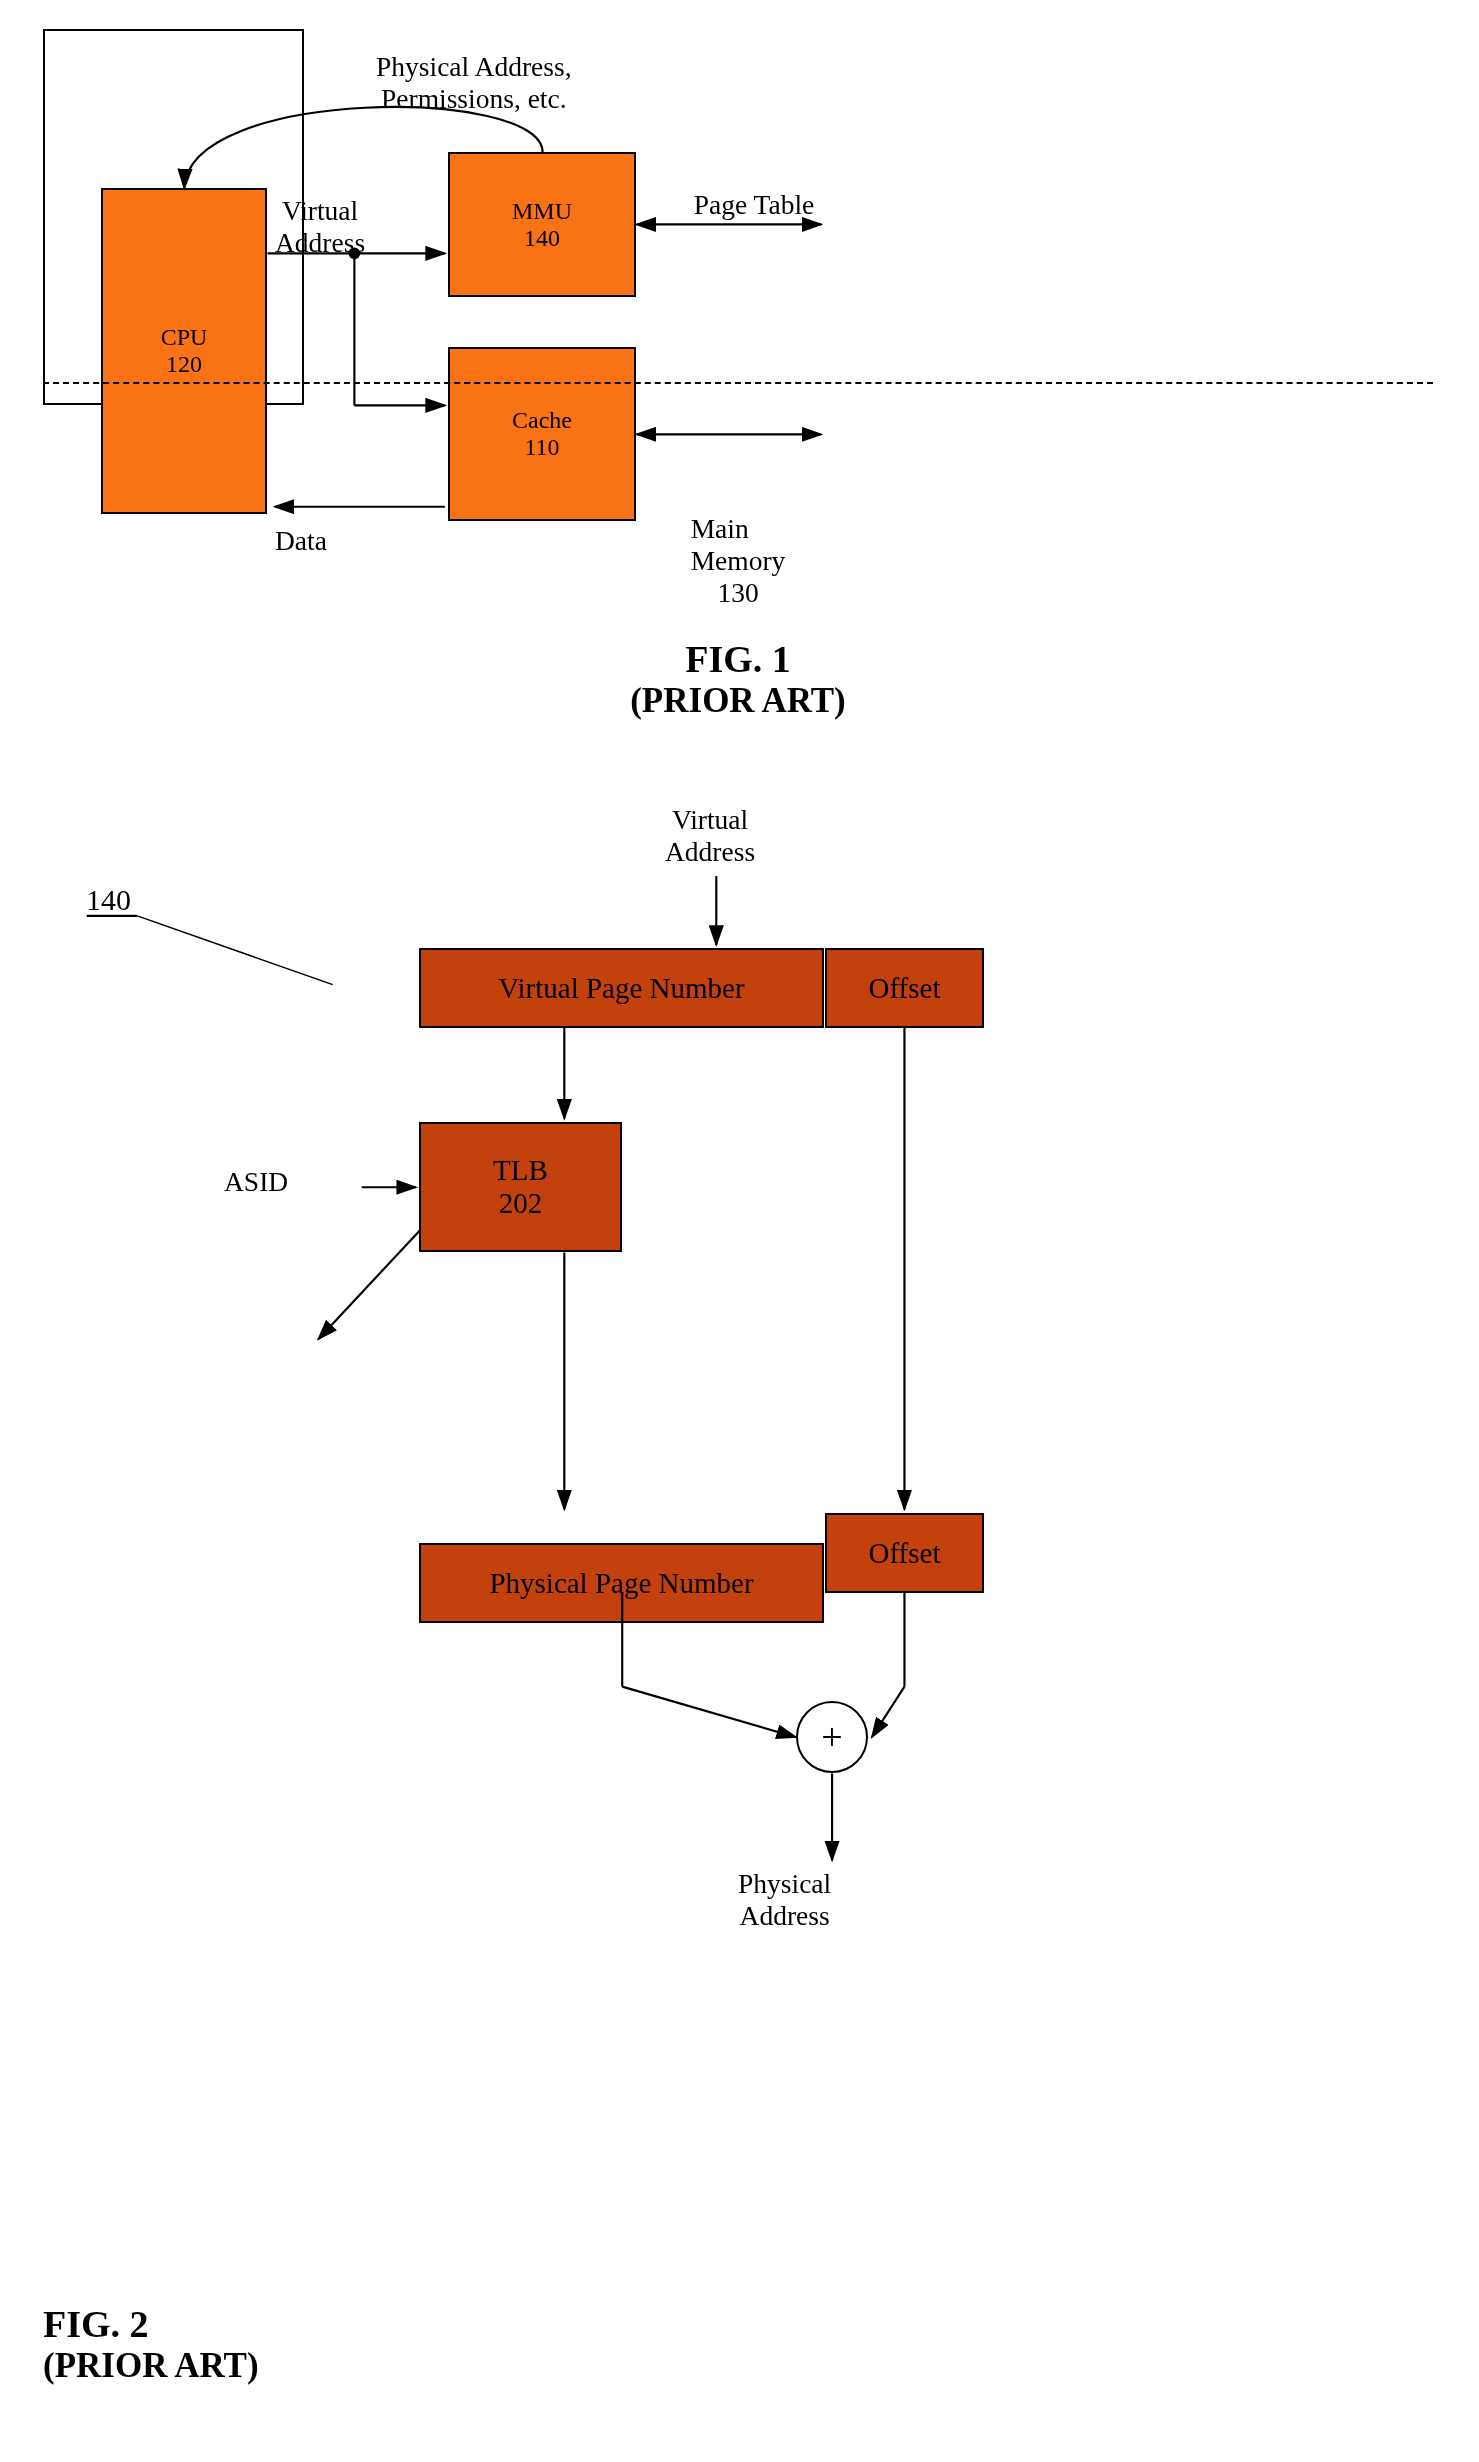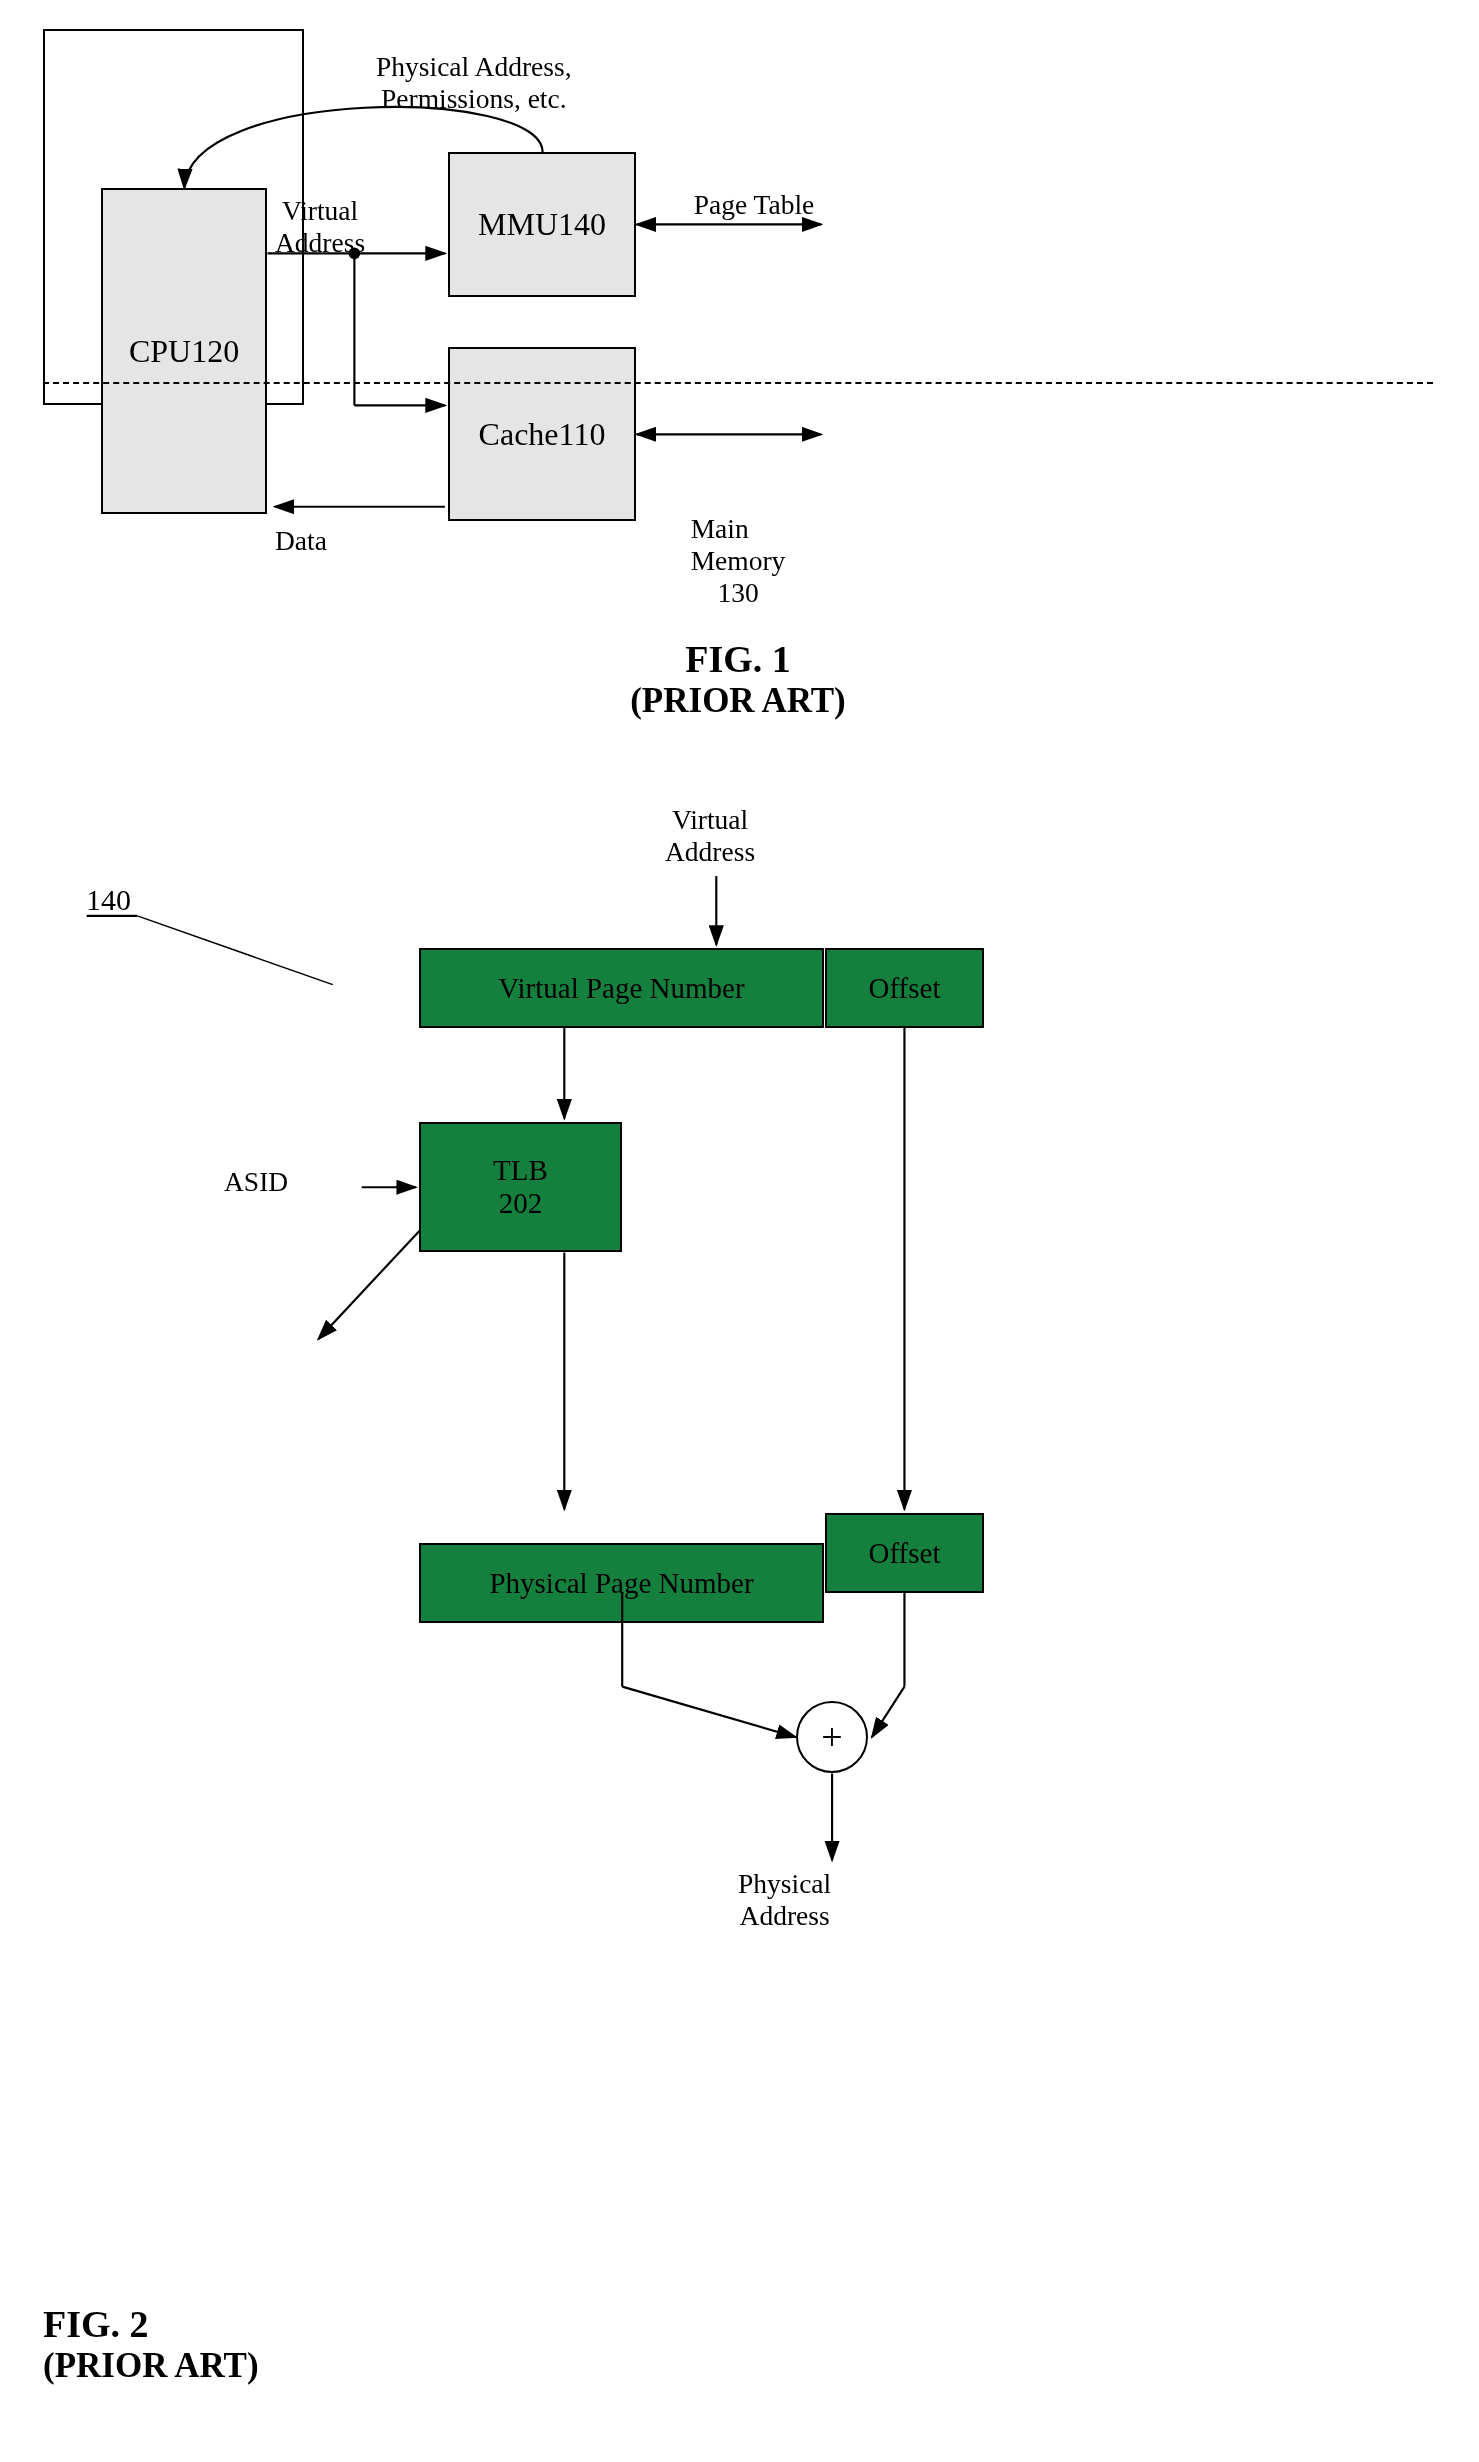--- a/index.html
+++ b/index.html
@@ -42,26 +42,27 @@
     }
     .fig1-caption .fig-sub {
       font-size: 35px;
       font-weight: bold;
     }
 
     
     .box {
       position: absolute;
       border: 2.2px solid #000;
-      background: #e5e5e5;
-      display: flex;
-      align-items: center;
-      justify-content: center;
-      text-align: center;
-      font-size: 32px;
+      background: #f97316;
+      display: flex;
+      flex-direction: column;
+      align-items: center;
+      justify-content: center;
+      text-align: center;
+      font-size: 24px;
     }
 
     
     .cpu-box {
       left: 58px;
       top: 159px;
       width: 166px;
       height: 326px;
     }
 
@@ -169,21 +170,21 @@
       width: 1390px;
       height: 1650px;
       overflow: visible;
       pointer-events: none;
     }
 
     
     .box2 {
       position: absolute;
       border: 2.2px solid #000;
-      background: #15803d;
+      background: #c2410c;
       display: flex;
       flex-direction: column;
       align-items: center;
       justify-content: center;
       text-align: center;
       font-size: 29px;
     }
 
     .ref-label {
       position: absolute;

